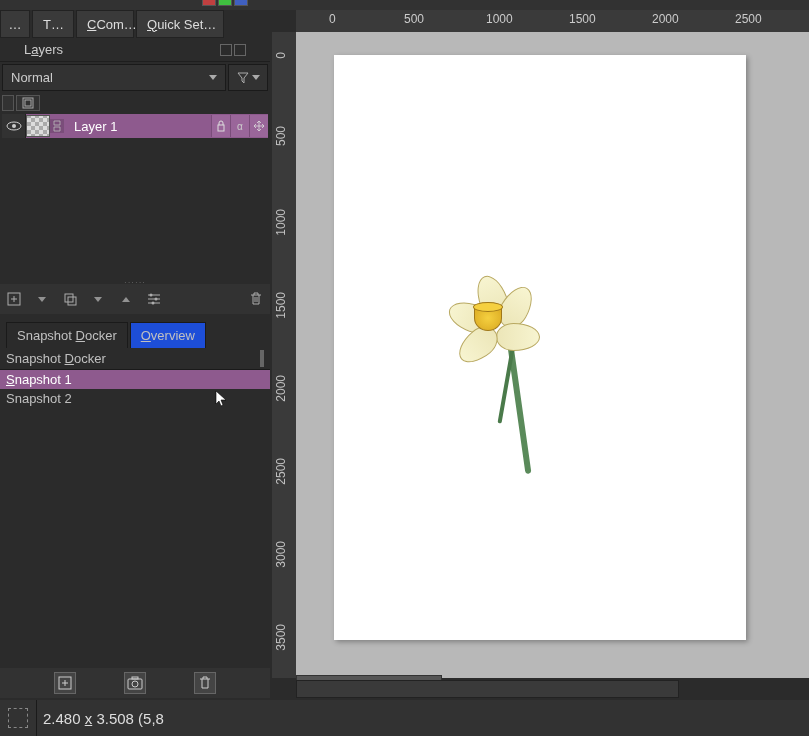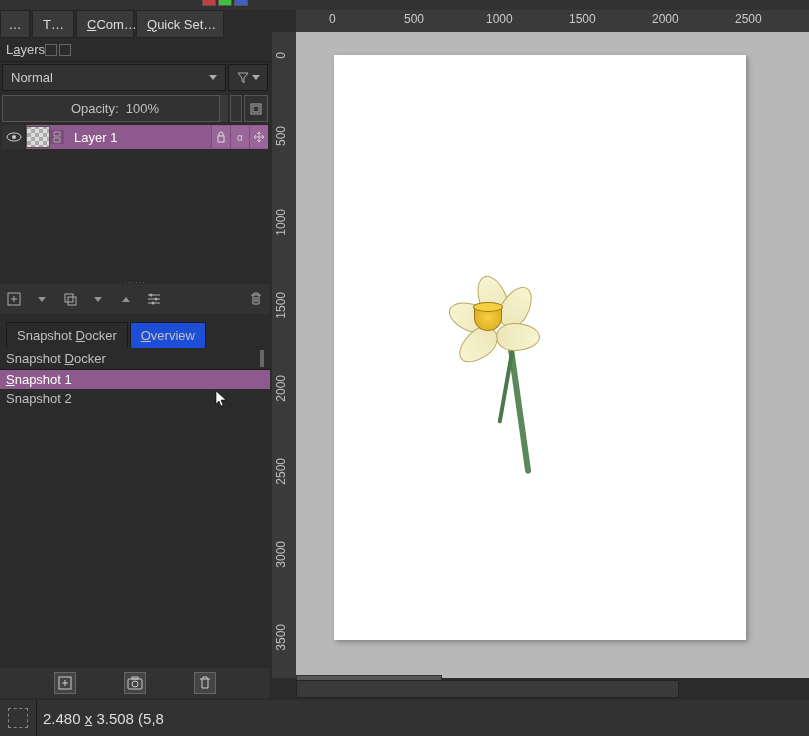--- a/index.html
+++ b/index.html
@@ -16,21 +16,21 @@
     .tab { padding: 4px 10px; border: 1px solid #222; background: #3a3a3a; margin-right: 2px; color: #ddd; font-size: 13px; display: flex; align-items: center; cursor: pointer; white-space: nowrap; }
     .tab.small { width: 30px; justify-content: center; }
     .underline-char { text-decoration: underline; }
 
     
     .ruler-h { position: absolute; top: 10px; left: 296px; right: 0; height: 22px; background: #3a3a3a; color: #ccc; }
     .ruler-h .tick-label { position: absolute; top: 2px; font-size: 12px; }
 
     
     .layers-panel { position: absolute; top: 38px; left: 0; width: 270px; height: 246px; background: #2b2b2b; }
-    .panel-title { padding: 4px 6px; font-size: 13px; color: #ccc; display: flex; align-items: center; border-bottom: 1px solid #1e1e1e; }
+    .panel-title { padding: 4px 24px; font-size: 13px; color: #ccc; display: flex; justify-content: space-between; align-items: center; border-bottom: 1px solid #1e1e1e; }
     .panel-title .title-icons { display: flex; gap: 2px; }
     .title-icon { width: 12px; height: 12px; border: 1px solid #666; }
     .blend-row { display: flex; padding: 2px; gap: 2px; }
     .blend-select { flex: 1; background: #323232; border: 1px solid #1a1a1a; padding: 5px 8px; color: #ccc; display: flex; justify-content: space-between; align-items: center; font-size: 13px; }
     .blend-filter { width: 40px; background: #323232; border: 1px solid #1a1a1a; display: flex; align-items: center; justify-content: center; gap: 3px; }
     .opacity-row { display: flex; padding: 2px; gap: 2px; }
     .opacity-slider { flex: 1; background: #323232; border: 1px solid #555; padding: 5px 0; text-align: center; position: relative; font-size: 13px; }
     .opacity-slider::after { content: ""; position: absolute; right: -1px; top: -1px; bottom: -1px; width: 8px; background: #3a3a3a; border-left: 1px solid #555; }
     .opacity-spin { width: 12px; background: #323232; border: 1px solid #555; }
     .frame-btn { width: 24px; background: #323232; border: 1px solid #555; display: flex; align-items: center; justify-content: center; }
@@ -165,23 +165,20 @@
       <span class="chevron"></span>
     </div>
     <div class="blend-filter">
       <svg width="12" height="12" viewBox="0 0 12 12">
           <path d="M1 1h10L7 6v5L5 9V6z" fill="none" stroke="#aaa" stroke-width="1"></path>
         </svg>
       <span class="chevron"></span>
     </div>
   </div>
   <div class="opacity-row">
-    <div class="opacity-slider">
-      <span>Opacity:</span>&nbsp;&nbsp;<span>100%</span>
-    </div>
     <div class="opacity-spin"></div>
     <div class="frame-btn">
       <svg width="14" height="14" viewBox="0 0 14 14">
           <rect x="2" y="2" width="10" height="10" fill="none" stroke="#aaa"></rect>
           <rect x="4" y="4" width="6" height="6" fill="none" stroke="#aaa"></rect>
         </svg>
     </div>
   </div>
   <div class="layer-row">
     <div class="layer-eye">

